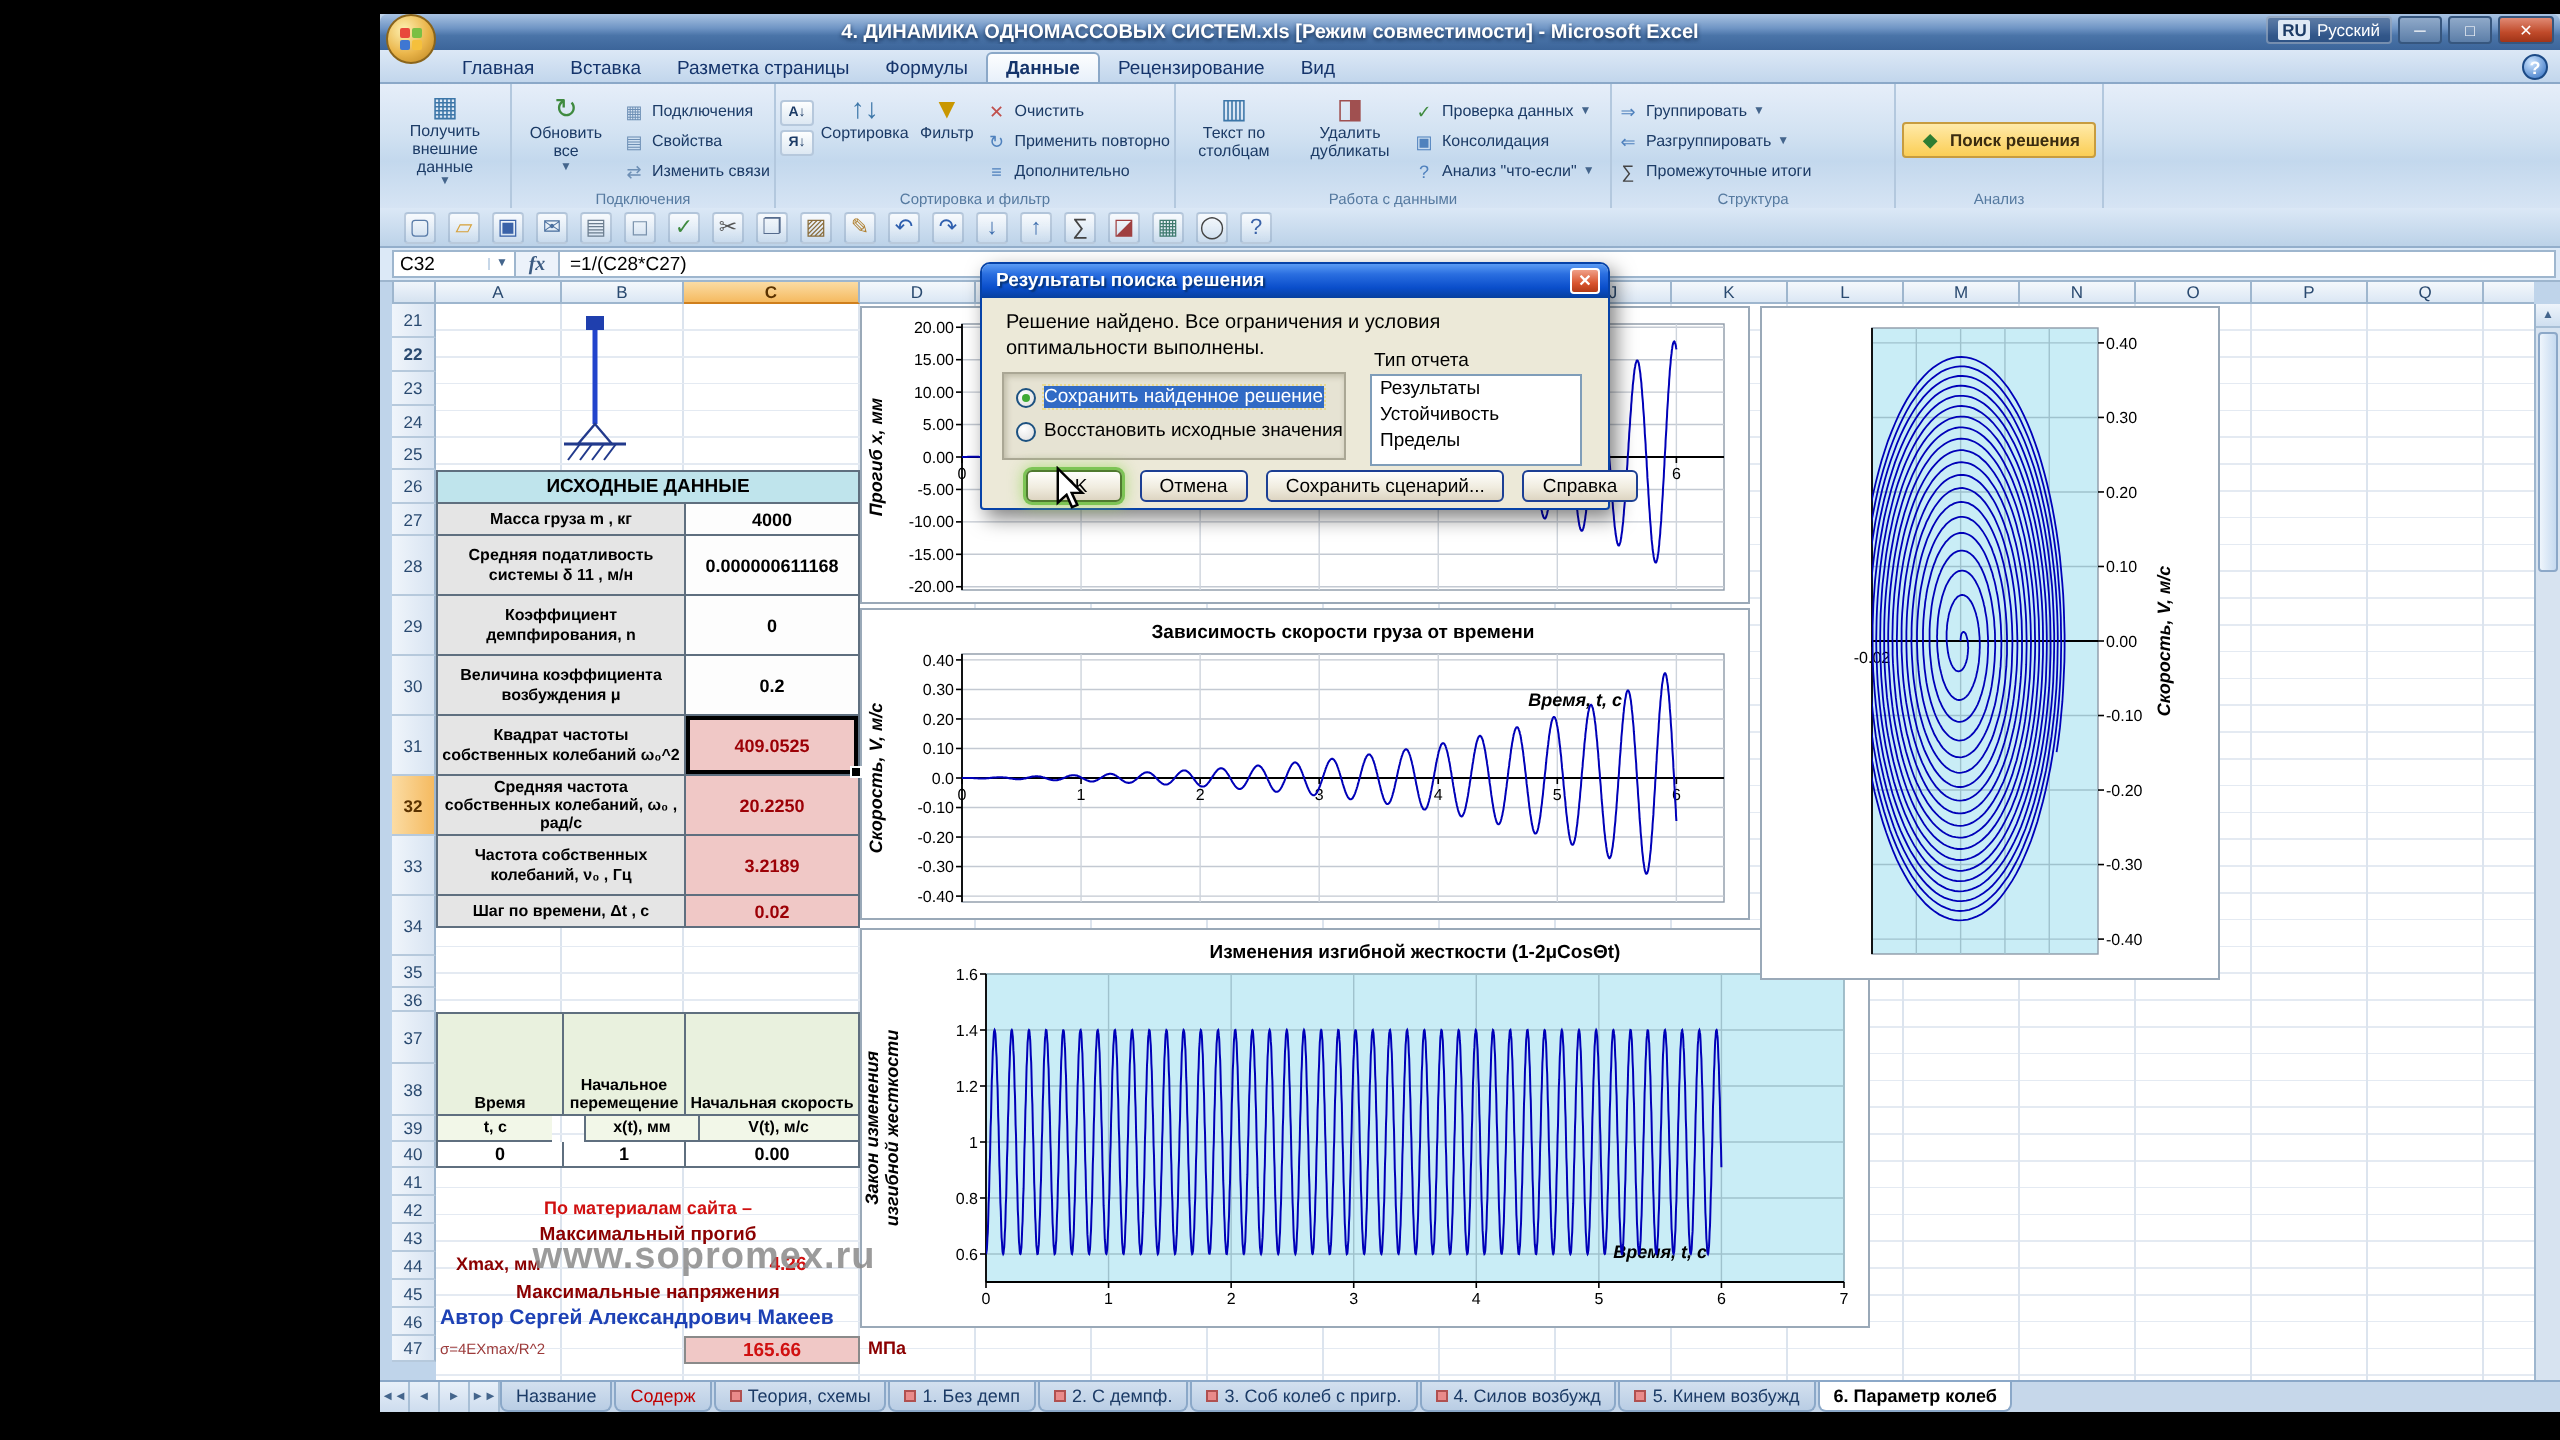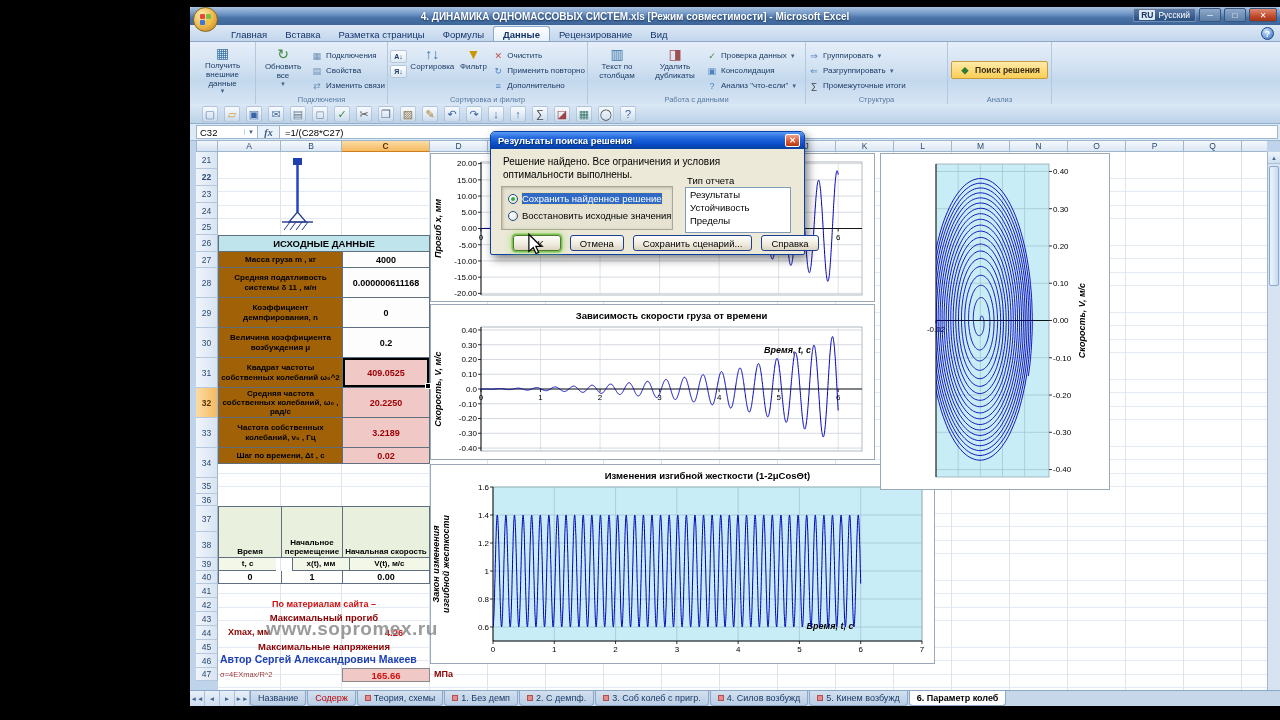--- a/index.html
+++ b/index.html
@@ -75,21 +75,21 @@
   .vs-arrow{height:12px;font-size:6px;text-align:center;line-height:12px;color:#44658c;background:linear-gradient(#eef4fb,#cfdff0);border-bottom:1px solid #a8bfd6;}
   .vs-thumb{margin:2px 1px;height:120px;background:linear-gradient(90deg,#eef5fc,#c6daf0);border:1px solid #8ca8c8;border-radius:2px;}
 
   
   .scheme{position:absolute;left:52px;top:2px;z-index:3;}
 
   
   .itable{position:absolute;left:0;top:83px;width:212px;z-index:4;font-size:8px;}
   .it-header{height:17px;background:#bfe4ec;border:1px solid #5f6f7f;font-weight:bold;font-size:9.5px;text-align:center;line-height:16px;color:#000;}
   .it-row{display:flex;}
-  .it-label{width:124px;background:#a16207;border-left:1px solid #5f6f7f;border-bottom:1px solid #5f6f7f;display:flex;align-items:center;justify-content:center;text-align:center;font-weight:bold;line-height:1.15;padding:0 1px;color:#000;}
+  .it-label{width:124px;background:#e5e5e5;border-left:1px solid #5f6f7f;border-bottom:1px solid #5f6f7f;display:flex;align-items:center;justify-content:center;text-align:center;font-weight:bold;line-height:1.15;padding:0 1px;color:#000;}
   .it-value{width:88px;background:#fdfdfd;border-left:1px solid #5f6f7f;border-right:1px solid #5f6f7f;border-bottom:1px solid #5f6f7f;display:flex;align-items:center;justify-content:center;font-size:9px;font-weight:bold;color:#000;}
   .it-value.hl{background:#f0c8c6;color:#9c0006;}
   .it-value.selcell{box-shadow:inset 0 0 0 2px #000;position:relative;}
   .it-value.selcell::after{content:"";position:absolute;right:-2px;bottom:-2px;width:4px;height:4px;background:#000;border:1px solid #fff;}
 
   
   .ictable{position:absolute;left:0;top:354px;width:212px;z-index:4;}
   .ic-row{display:flex;}
   .ic-cell{border-left:1px solid #5f6f7f;border-bottom:1px solid #5f6f7f;display:flex;align-items:flex-end;justify-content:center;text-align:center;font-size:8px;font-weight:bold;line-height:1.15;padding:1px;color:#000;}
   .ic-cell:last-child{border-right:1px solid #5f6f7f;}

